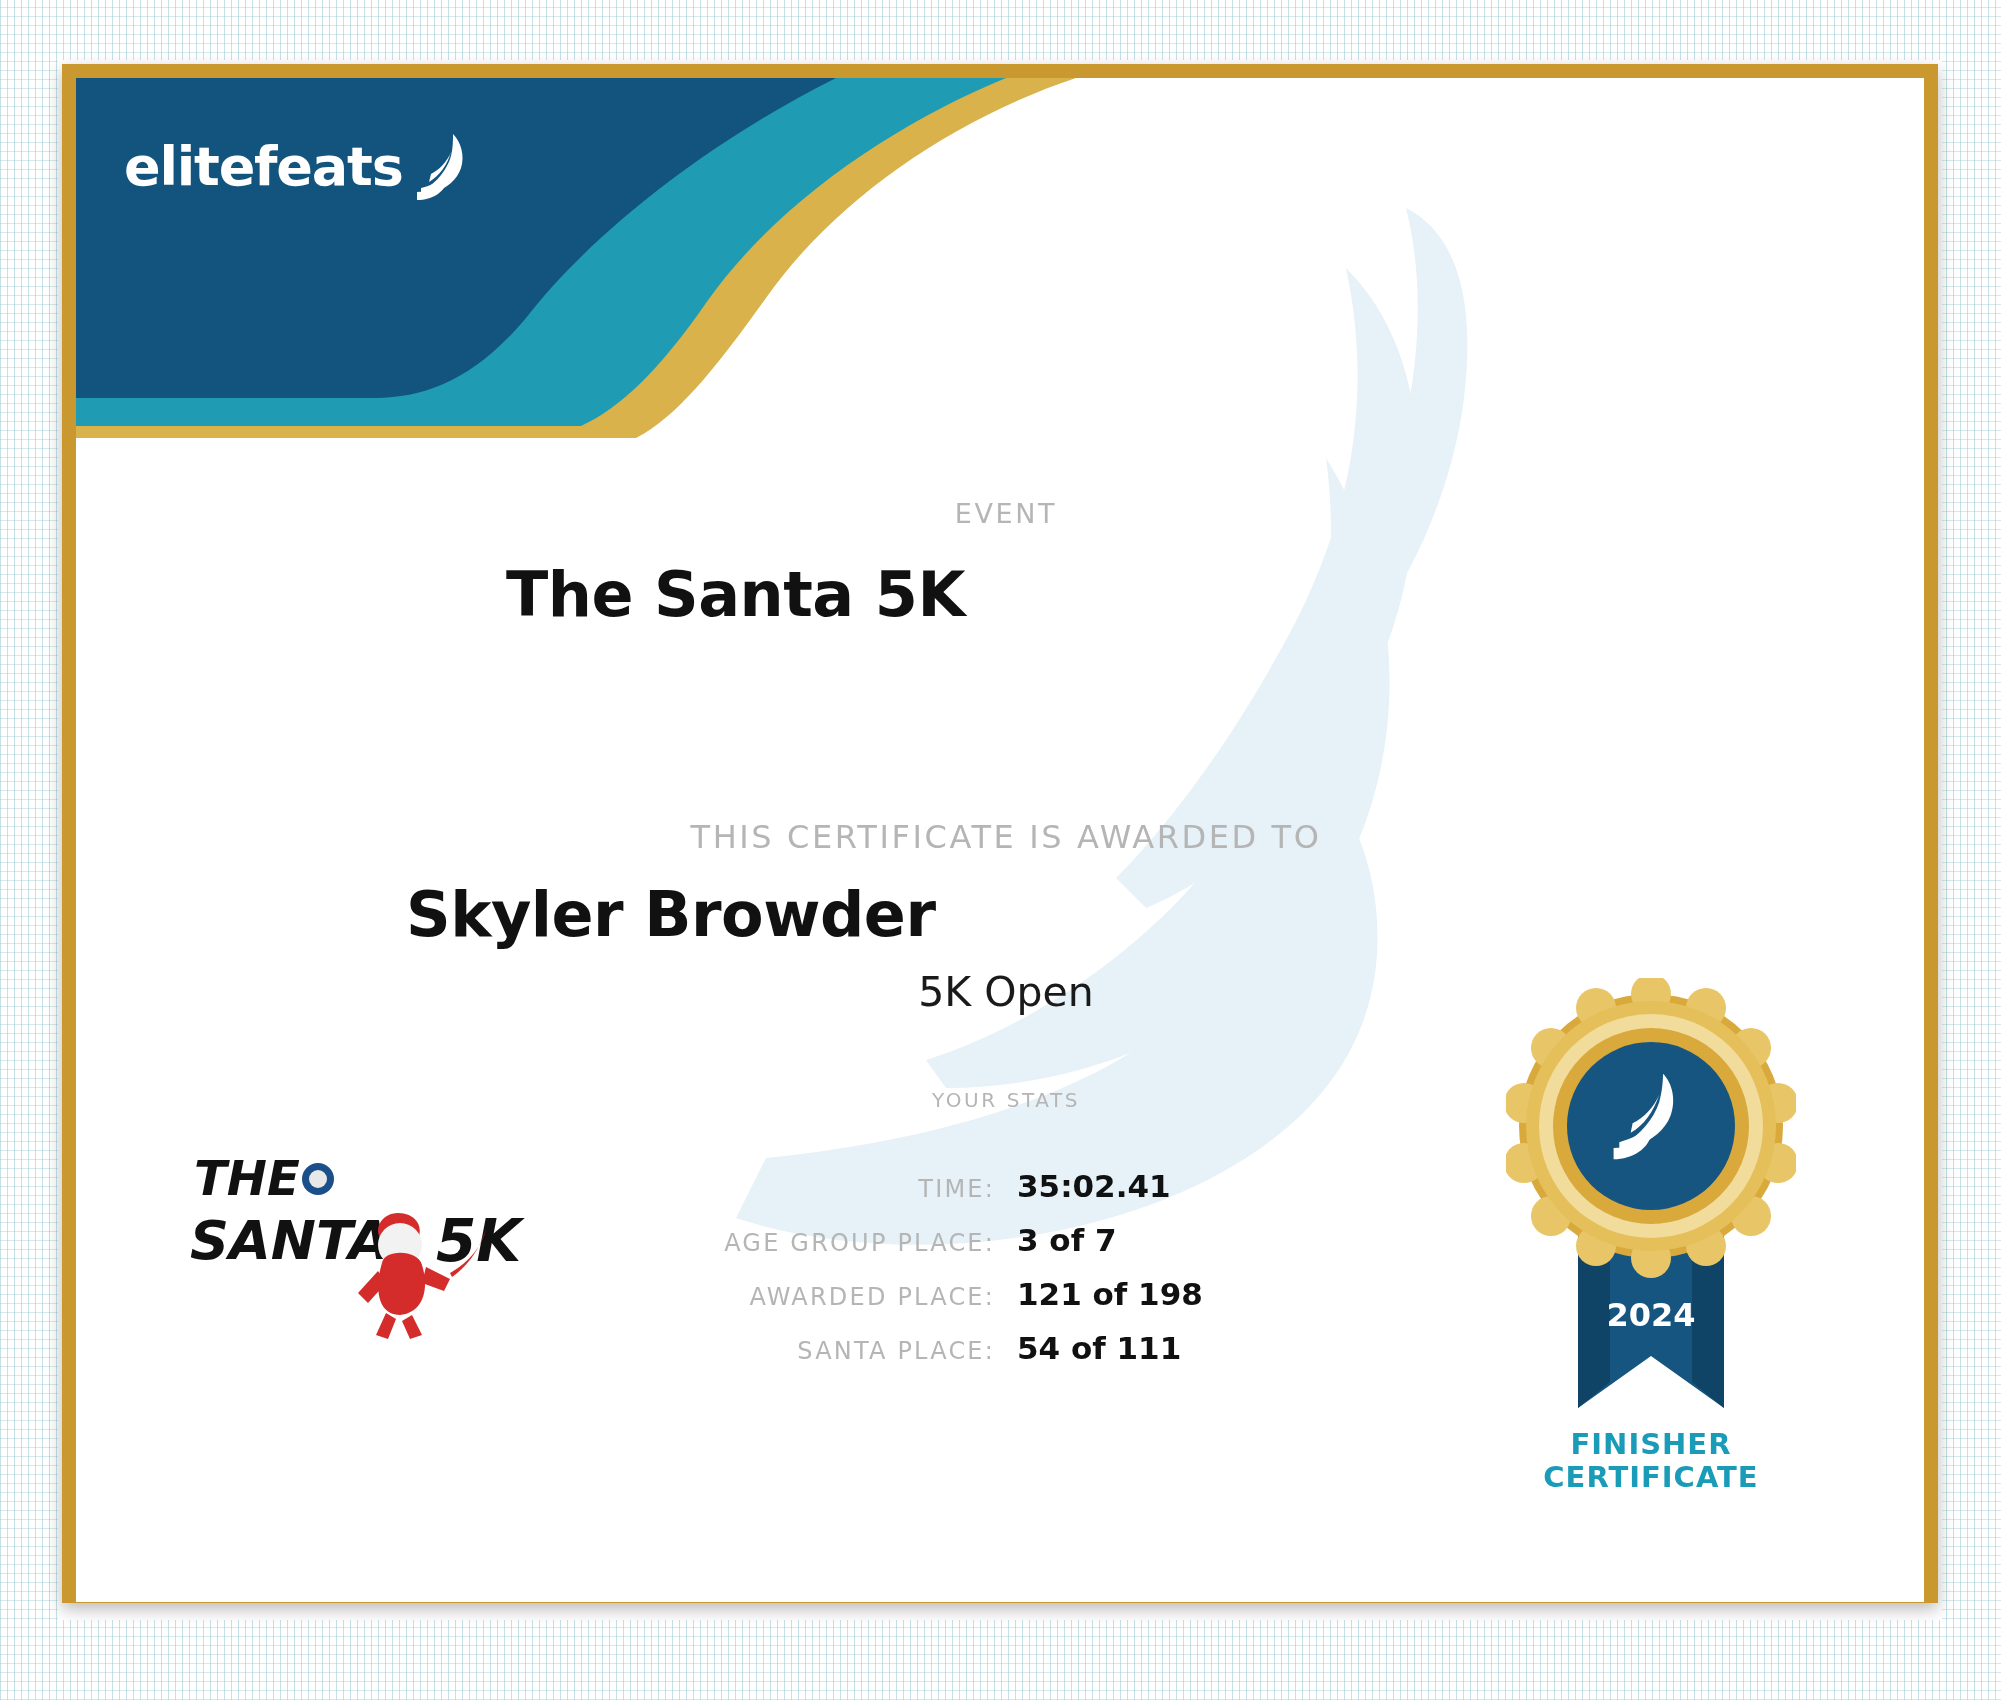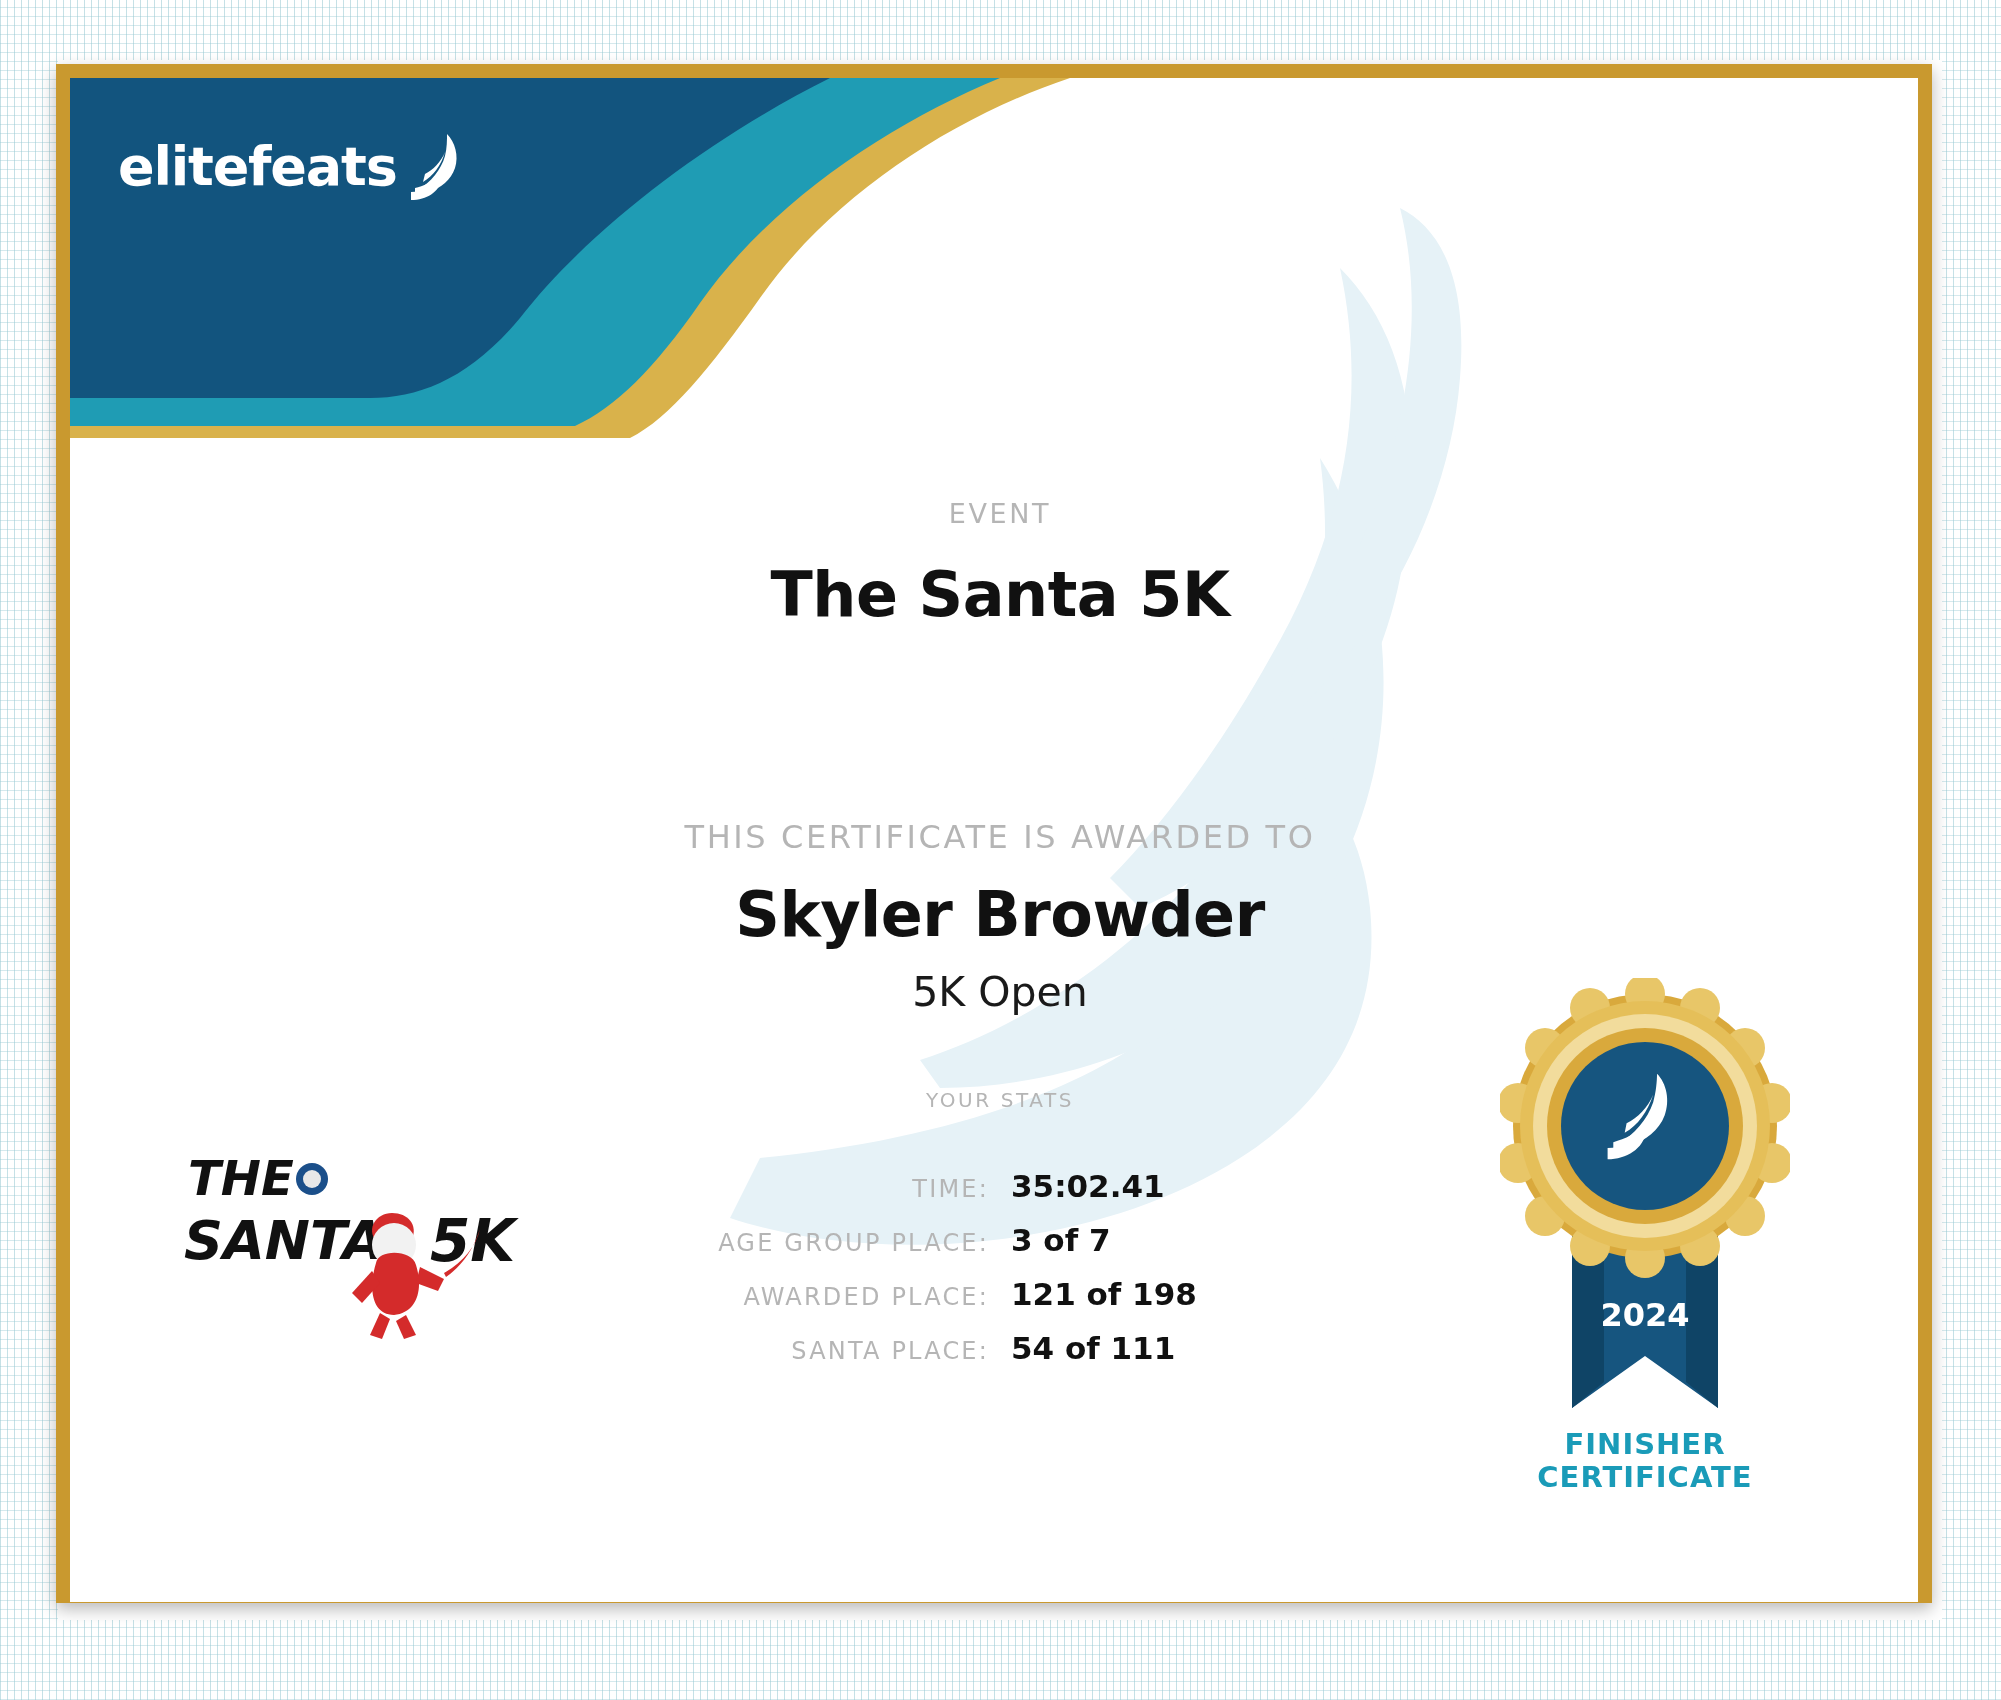--- a/index.html
+++ b/index.html
@@ -35,21 +35,21 @@
     position: absolute;
     left: 58px; top: 60px;
     width: 1884px;
     height: 1560px;
     background: #ffffff;
   }
 
   
   .gold-frame {
     position: absolute;
-    left: 56px;
+    left: 62px;
     top: 64px;
     width: 1876px;
     height: 1539px;
     border: 14px solid #c9992f;
     box-sizing: border-box;
     background: #7f1d1d;
     box-shadow: 0 6px 16px rgba(0,0,0,0.28);
   }
   .gold-frame:before {
     content: "";
@@ -108,21 +108,20 @@
   .label {
     color: #b5b5b5;
     letter-spacing: 2.6px;
     font-weight: 400;
     text-align: center;
     font-family: "DejaVu Sans", sans-serif;
   }
   .value-big {
     color: #111111;
     font-weight: 700;
-    text-align: center;
     font-family: "DejaVu Sans", sans-serif;
     letter-spacing: -0.5px;
   }
 
   .event-label { position:absolute; left: 430px; top: 420px; width: 1000px; font-size: 27px; }
   .event-name  { position:absolute; left: 430px; top: 480px; width: 1000px; font-size: 62px; }
 
   .awarded-label { position:absolute; left: 330px; top: 740px; width: 1200px; font-size: 32px; }
   .recipient-name{ position:absolute; left: 330px; top: 800px; width: 1200px; font-size: 62px; }
   .division      { position:absolute; left: 330px; top: 890px; width: 1200px; font-size: 41px; color:#1a1a1a; font-weight:400; text-align:center; font-family:"DejaVu Sans", sans-serif; }

